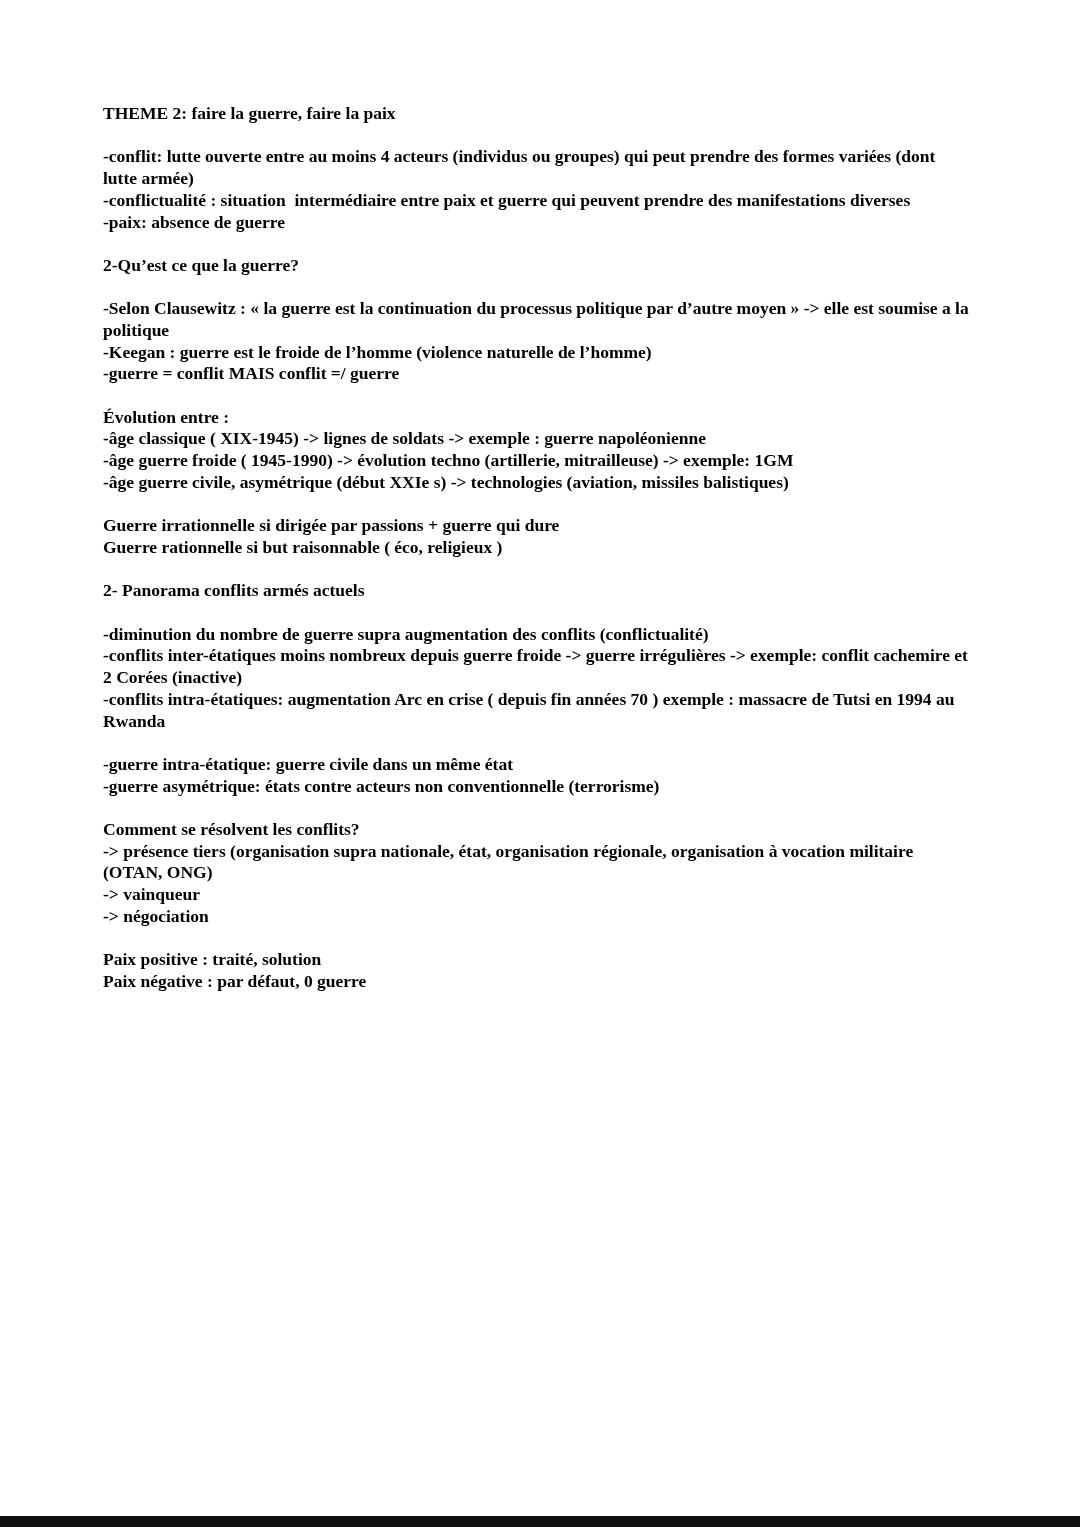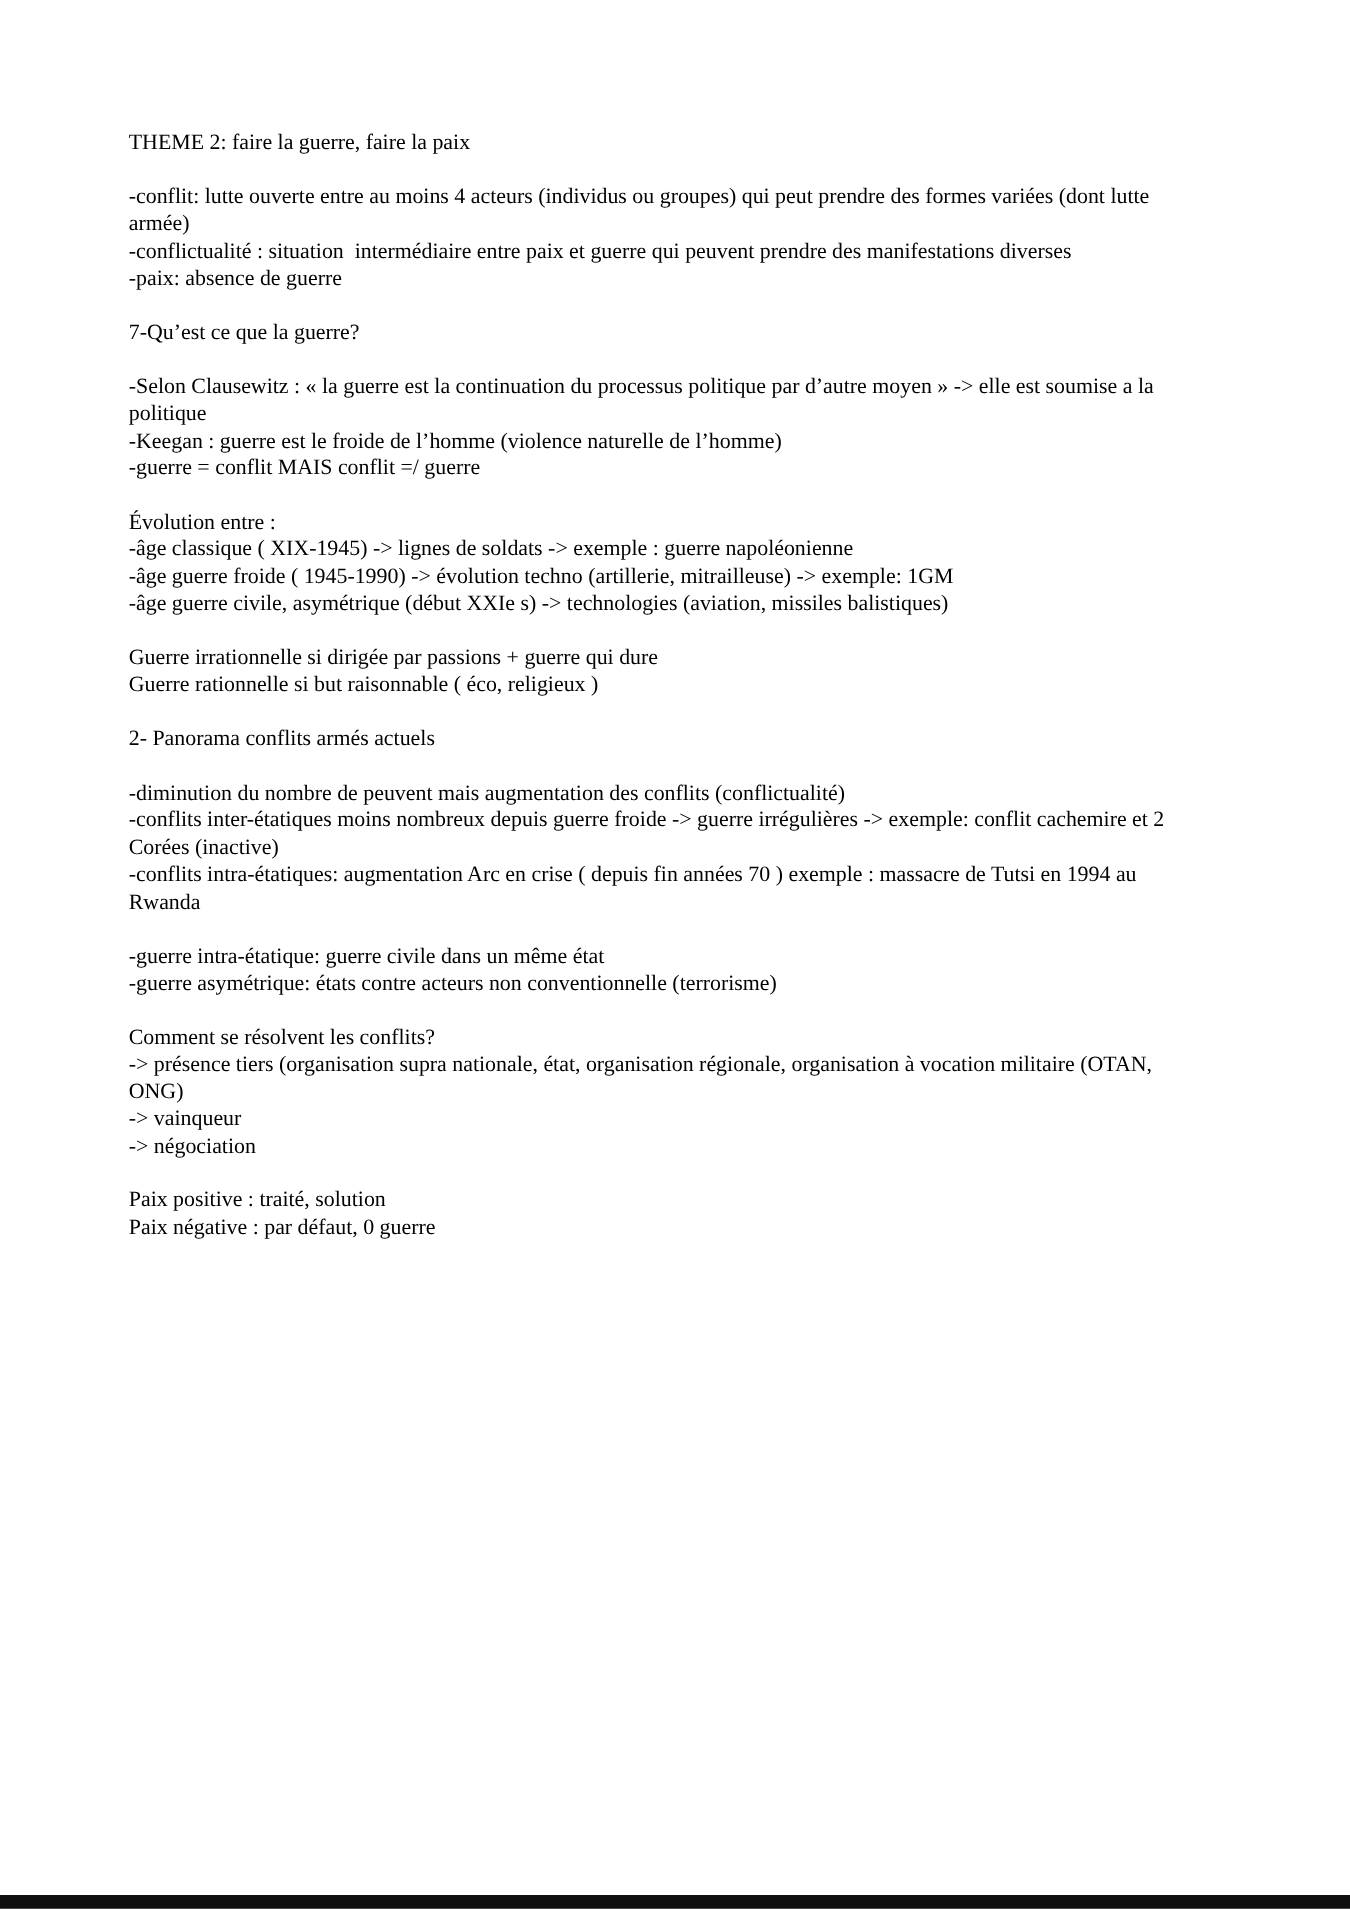--- a/index.html
+++ b/index.html
@@ -29,20 +29,21 @@
     font-size: 17.5px;
     line-height: 21.7px;
     color: #000000;
   }
   .block {
     margin-bottom: 21.7px;
   }
   .line {
     white-space: pre-wrap;
     word-wrap: break-word;
+    font-weight: bold;
   }
   .page-edge {
     position: absolute;
     left: 0;
     bottom: 0;
     width: 1080px;
     height: 11px;
     background: #101010;
   }
 </style>
@@ -53,42 +54,42 @@
   <div class="doc-content">
       <div class="block">
         <div class="line">THEME 2: faire la guerre, faire la paix</div>
       </div>
       <div class="block">
         <div class="line">-conflit: lutte ouverte entre au moins 4 acteurs (individus ou groupes) qui peut prendre des formes variées (dont lutte armée)</div>
         <div class="line">-conflictualité : situation  intermédiaire entre paix et guerre qui peuvent prendre des manifestations diverses</div>
         <div class="line">-paix: absence de guerre</div>
       </div>
       <div class="block">
-        <div class="line">7-Qu’est ce que la guerre?</div>
+        <div class="line">2-Qu’est ce que la guerre?</div>
       </div>
       <div class="block">
         <div class="line">-Selon Clausewitz : « la guerre est la continuation du processus politique par d’autre moyen » -&gt; elle est soumise a la politique</div>
         <div class="line">-Keegan : guerre est le froide de l’homme (violence naturelle de l’homme)</div>
         <div class="line">-guerre = conflit MAIS conflit =/ guerre</div>
       </div>
       <div class="block">
         <div class="line">Évolution entre :</div>
         <div class="line">-âge classique ( XIX-1945) -&gt; lignes de soldats -&gt; exemple : guerre napoléonienne</div>
         <div class="line">-âge guerre froide ( 1945-1990) -&gt; évolution techno (artillerie, mitrailleuse) -&gt; exemple: 1GM</div>
         <div class="line">-âge guerre civile, asymétrique (début XXIe s) -&gt; technologies (aviation, missiles balistiques)</div>
       </div>
       <div class="block">
         <div class="line">Guerre irrationnelle si dirigée par passions + guerre qui dure</div>
         <div class="line">Guerre rationnelle si but raisonnable ( éco, religieux )</div>
       </div>
       <div class="block">
         <div class="line">2- Panorama conflits armés actuels</div>
       </div>
       <div class="block">
-        <div class="line">-diminution du nombre de peuvent mais augmentation des conflits (conflictualité)</div>
+        <div class="line">-diminution du nombre de guerre supra augmentation des conflits (conflictualité)</div>
         <div class="line">-conflits inter-étatiques moins nombreux depuis guerre froide -&gt; guerre irrégulières -&gt; exemple: conflit cachemire et 2 Corées (inactive)</div>
         <div class="line">-conflits intra-étatiques: augmentation Arc en crise ( depuis fin années 70 ) exemple : massacre de Tutsi en 1994 au Rwanda</div>
       </div>
       <div class="block">
         <div class="line">-guerre intra-étatique: guerre civile dans un même état</div>
         <div class="line">-guerre asymétrique: états contre acteurs non conventionnelle (terrorisme)</div>
       </div>
       <div class="block">
         <div class="line">Comment se résolvent les conflits?</div>
         <div class="line">-&gt; présence tiers (organisation supra nationale, état, organisation régionale, organisation à vocation militaire (OTAN, ONG)</div>

